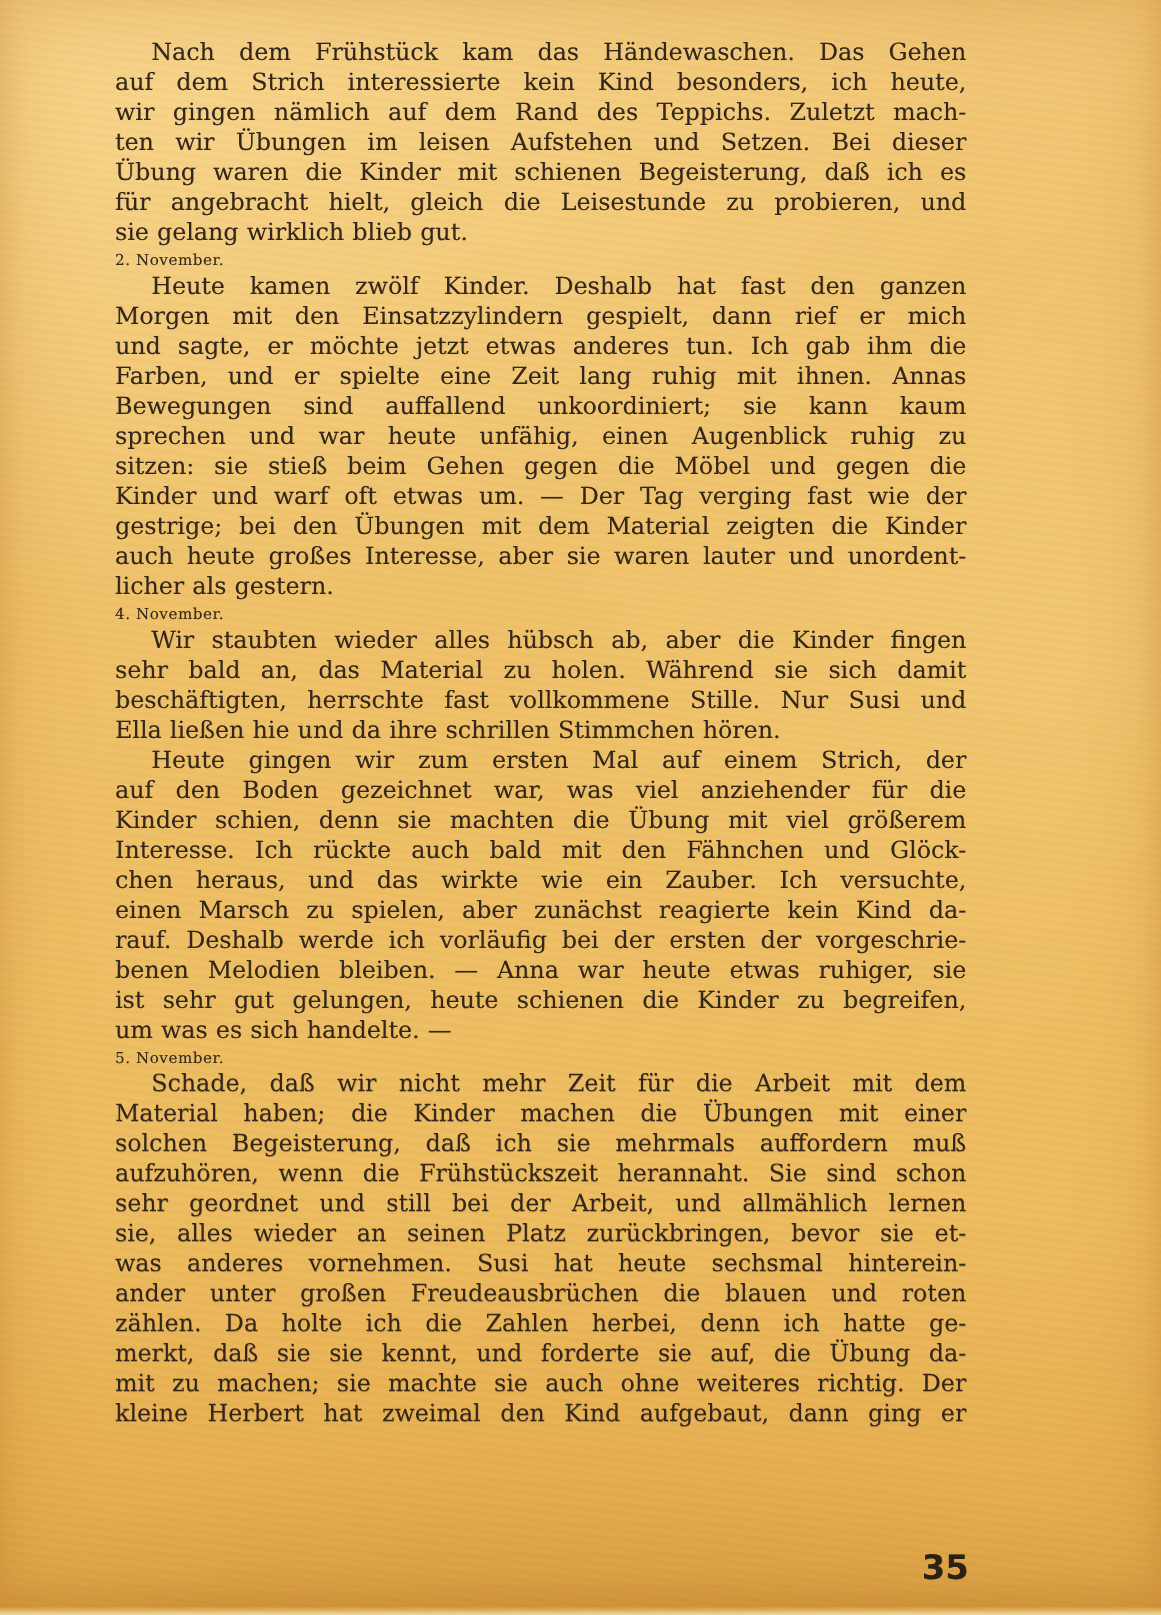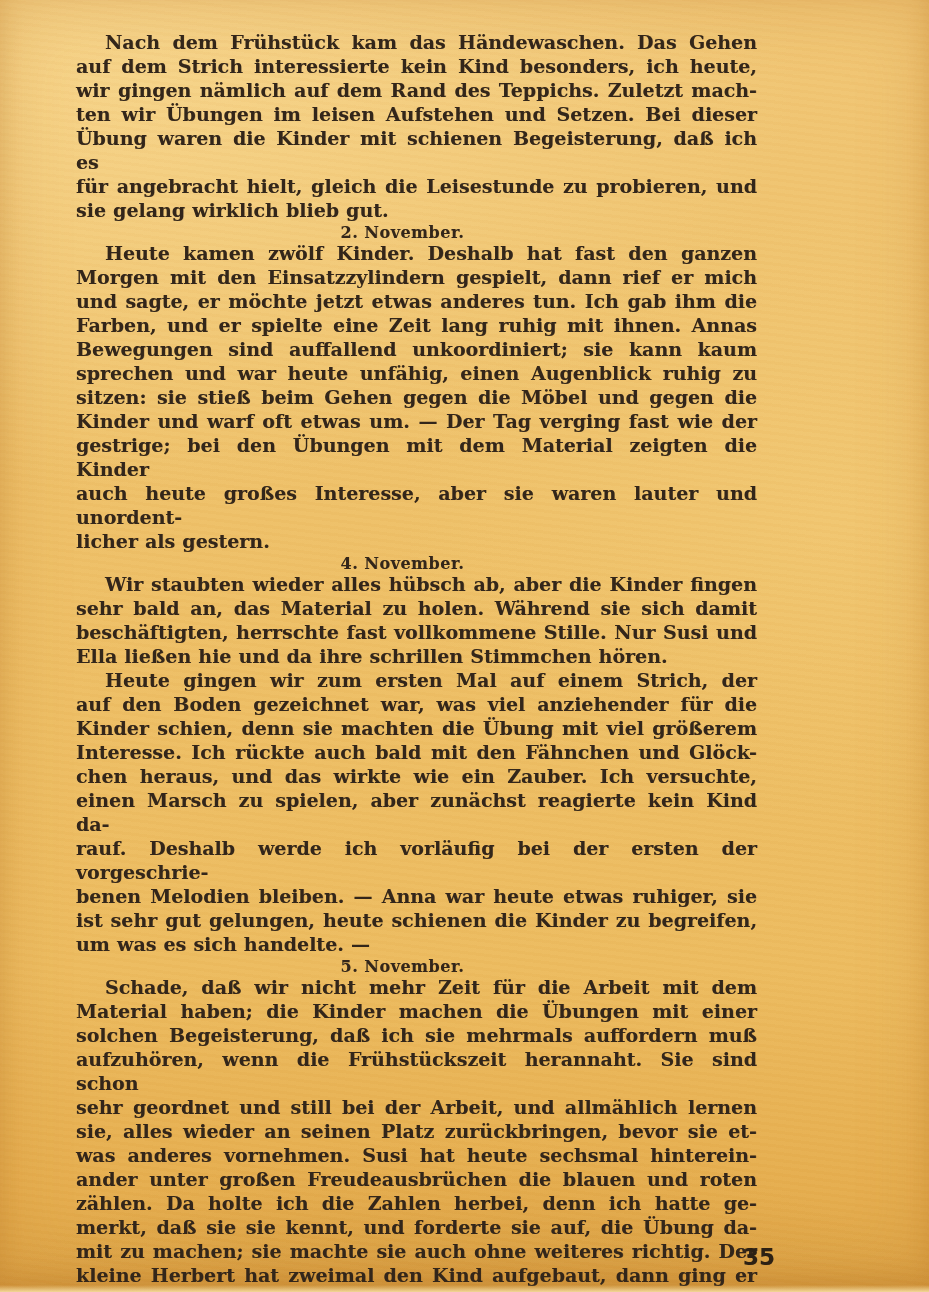--- a/index.html
+++ b/index.html
@@ -24,49 +24,48 @@
     pointer-events: none;
   }
   .page::after {
     content: "";
     position: absolute; left: 0; right: 0; bottom: 0; height: 7px;
     background: linear-gradient(180deg, rgba(252,231,172,0), rgba(252,233,176,0.8));
     pointer-events: none;
   }
   .text-block {
     position: absolute;
-    left: 76px; top: 30px;
+    left: 92px; top: 30px;
     width: 681px;
-    font-weight: bold;
   }
   .paragraph { margin: 0; }
   .line {
     font-size: 19px;
     line-height: 24px;
     text-align: justify;
     text-align-last: justify;
     word-spacing: 0.5px;
     text-shadow: 0.3px 0.3px 0.5px rgba(51,38,26,0.35);
   }
   .line.indent { padding-left: 29px; }
   .line.short { text-align-last: left; }
   .date-heading {
-    font-size: 16px;
+    font-size: 12px;
     line-height: 17px;
     margin: 2px 0 0 0;
-    text-align: center;
+    text-align: left;
     padding-right: 28px;
     letter-spacing: 0.5px;
     text-shadow: 0.3px 0.3px 0.5px rgba(51,38,26,0.3);
   }
   .page-number {
     position: absolute;
     right: 154px; bottom: 22px;
     font-family: "DejaVu Sans", "Liberation Sans", sans-serif;
-    font-size: 23px;
+    font-size: 27px;
     font-weight: bold;
     color: #2d2114;
     text-shadow: 0.3px 0.3px 0.5px rgba(45,33,20,0.35);
   }
 </style>
 </head>
 <body>
 
 <div class="page">
   <div class="text-block">

